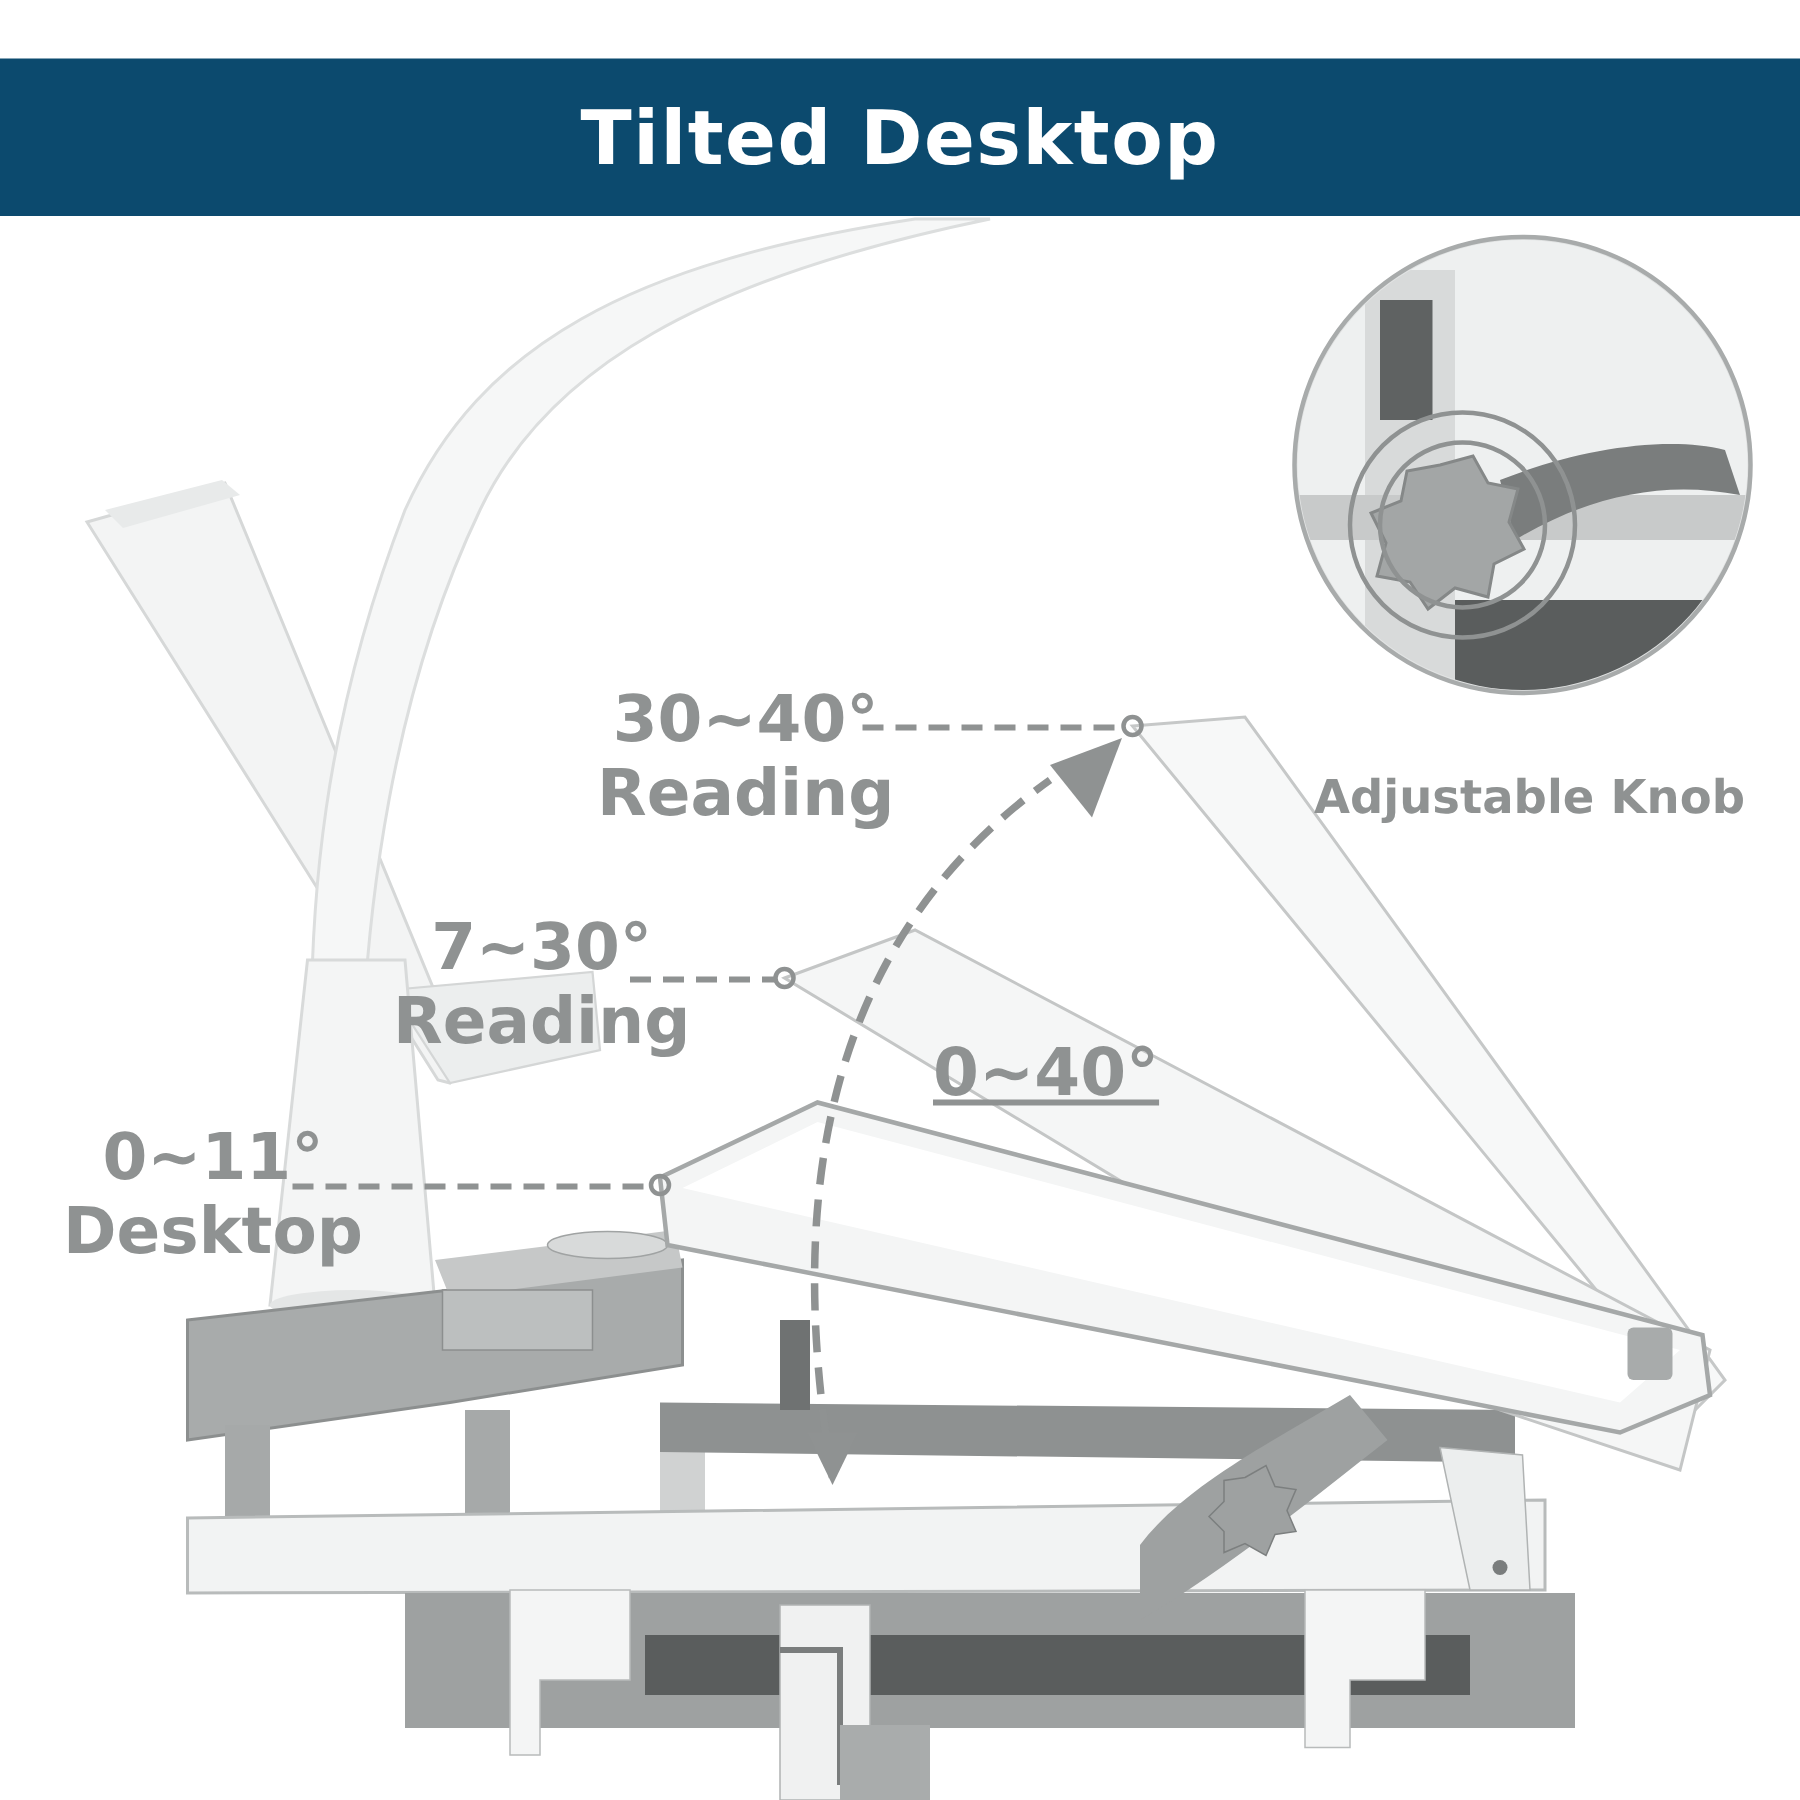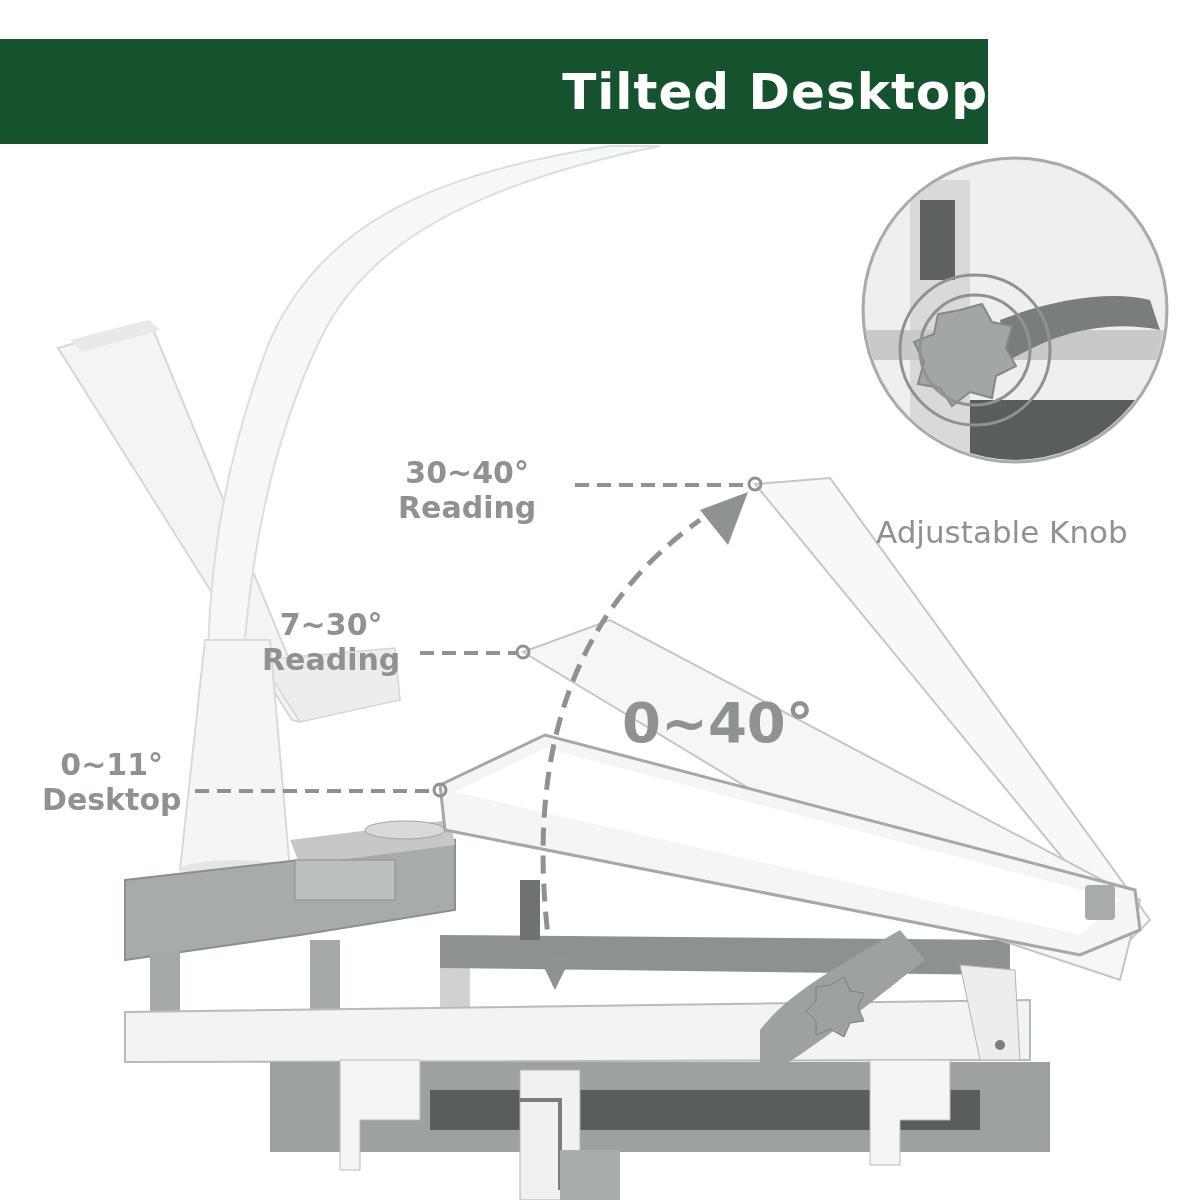--- a/index.html
+++ b/index.html
@@ -1,40 +1,40 @@
 <!DOCTYPE html>
 <html><head>
   <meta charset="utf-8">
   <style>
     * { box-sizing: border-box; margin: 0; padding: 0; }
     html, body { width: 1200px; height: 1200px; background: #ffffff; overflow: hidden; }
     body { position: relative; font-family: "DejaVu Sans", sans-serif; }
 
     .title-band {
-      position: absolute; left: 0; top: 39px; width: 988px; height: 105px;
-      background: #14532d; display: flex; align-items: center; justify-content: flex-end;
+      position: absolute; left: 0; top: 39px; width: 1200px; height: 105px;
+      background: #0c4a6e; display: flex; align-items: center; justify-content: center;
     }
     .title-text {
       color: #ffffff; font-family: "DejaVu Sans", sans-serif; font-weight: bold;
       font-size: 50px; letter-spacing: 1px;
     }
 
     .label {
       position: absolute; color: #8f9292; font-family: "DejaVu Sans", sans-serif;
       font-weight: bold; line-height: 1.15; text-align: center;
     }
-    .label .angle, .label .mode { display: block; font-size: 30px; }
+    .label .angle, .label .mode { display: block; font-size: 43px; }
 
     .big-angle {
       position: absolute; left: 622px; top: 690px; color: #8f9292;
-      font-family: "DejaVu Sans", sans-serif; font-weight: bold; font-size: 56px;
+      font-family: "DejaVu Sans", sans-serif; font-weight: bold; font-size: 44px; text-decoration: underline;
     }
     .knob-caption {
       position: absolute; left: 876px; top: 514px; color: #8f9292;
-      font-family: "DejaVu Sans", sans-serif; font-weight: normal; font-size: 31px;
+      font-family: "DejaVu Sans", sans-serif; font-weight: bold; font-size: 31px;
     }
 
     svg.scene { position: absolute; left: 0; top: 0; }
   </style>
 </head>
 <body>
 
 <svg class="scene" width="1200" height="1200" viewBox="0 0 1200 1200">
   <defs>
     <clipPath id="circle-clip">

